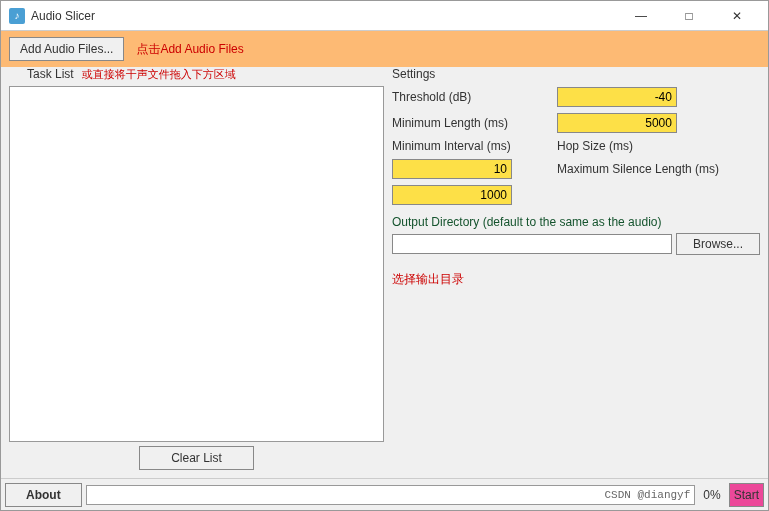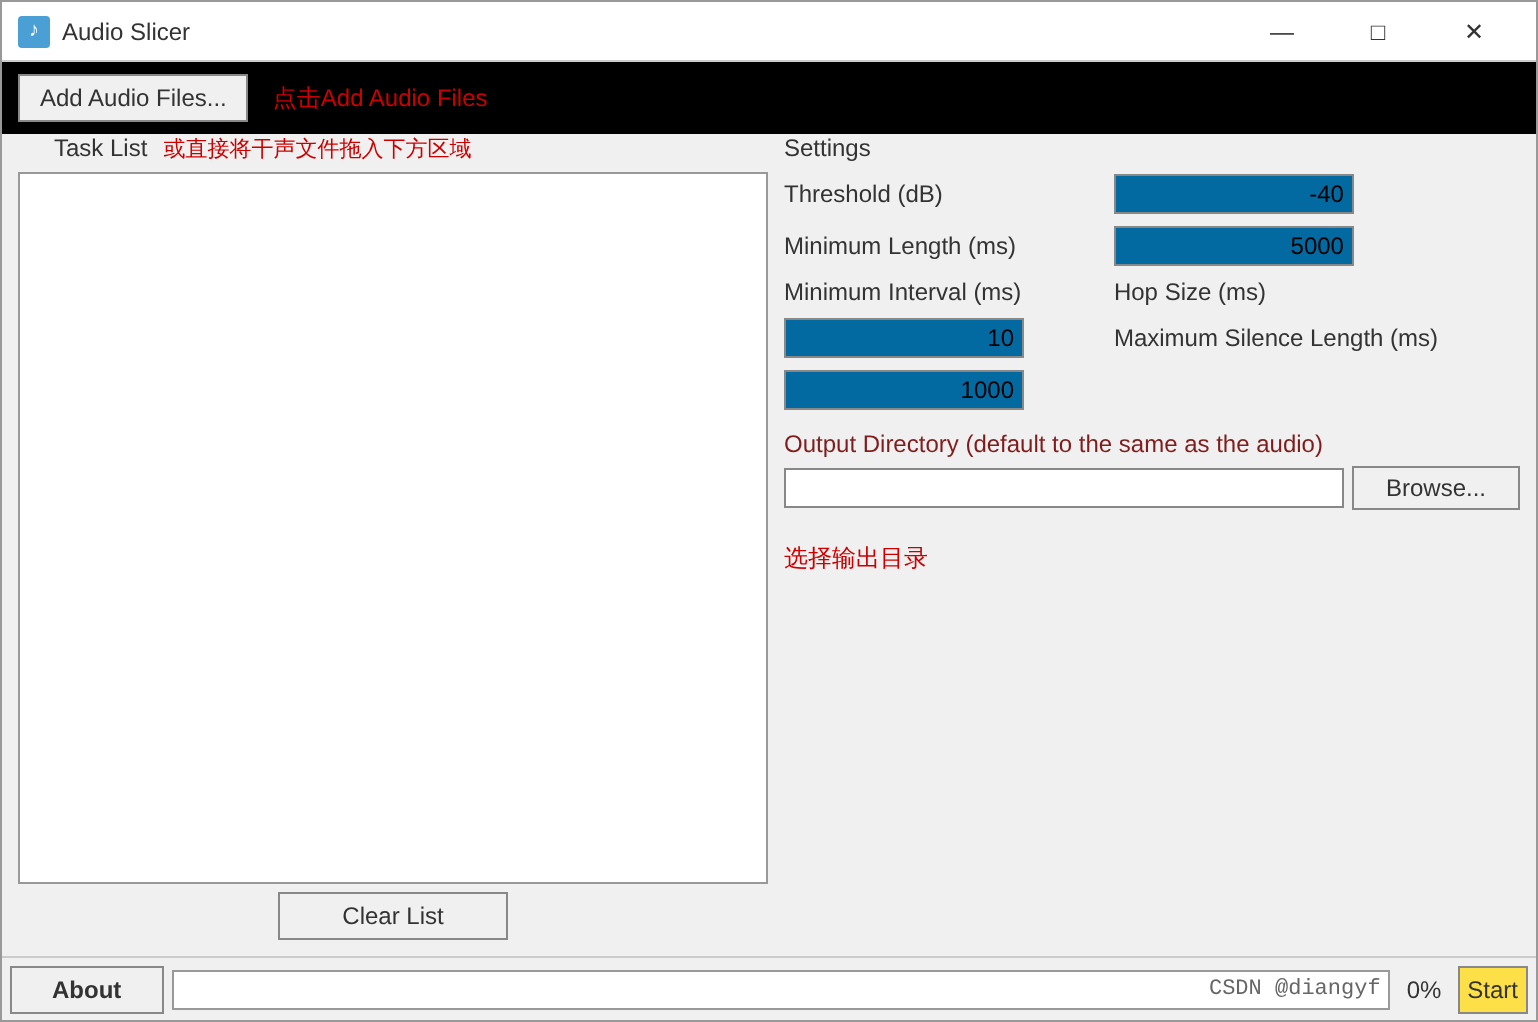--- a/index.html
+++ b/index.html
@@ -75,21 +75,21 @@
       justify-content: center;
       font-size: 12px;
       color: #333;
     }
 
     .toolbar {
       padding: 6px 8px;
       display: flex;
       align-items: center;
       gap: 12px;
-      background: #000000;
+      background: #fdba74;
     }
 
     .add-btn {
       padding: 4px 10px;
       background: #f0f0f0;
       border: 1px solid #888;
       cursor: pointer;
       font-size: 12px;
       color: #333;
     }
@@ -170,28 +170,28 @@
     .setting-name {
       font-size: 12px;
       color: #333;
       white-space: nowrap;
     }
 
     .setting-input {
       width: 120px;
       padding: 2px 4px;
       border: 1px solid #888;
-      background: #0369a1;
+      background: #fde047;
       font-size: 12px;
       text-align: right;
     }
 
     .output-dir-label {
       font-size: 12px;
-      color: #7f1d1d;
+      color: #14532d;
       margin-bottom: 4px;
     }
 
     .output-dir-row {
       display: flex;
       gap: 4px;
       align-items: center;
     }
 
     .output-dir-input {
@@ -264,21 +264,21 @@
 
     .progress-label {
       font-size: 12px;
       color: #333;
       padding: 0 4px;
       white-space: nowrap;
     }
 
     .start-btn {
       padding: 4px 4px;
-      background: #fde047;
+      background: #ec4899;
       border: 1px solid #888;
       cursor: pointer;
       font-size: 12px;
       color: #333;
     }
   </style>
 </head>
 <body>
 
 <div class="window">

